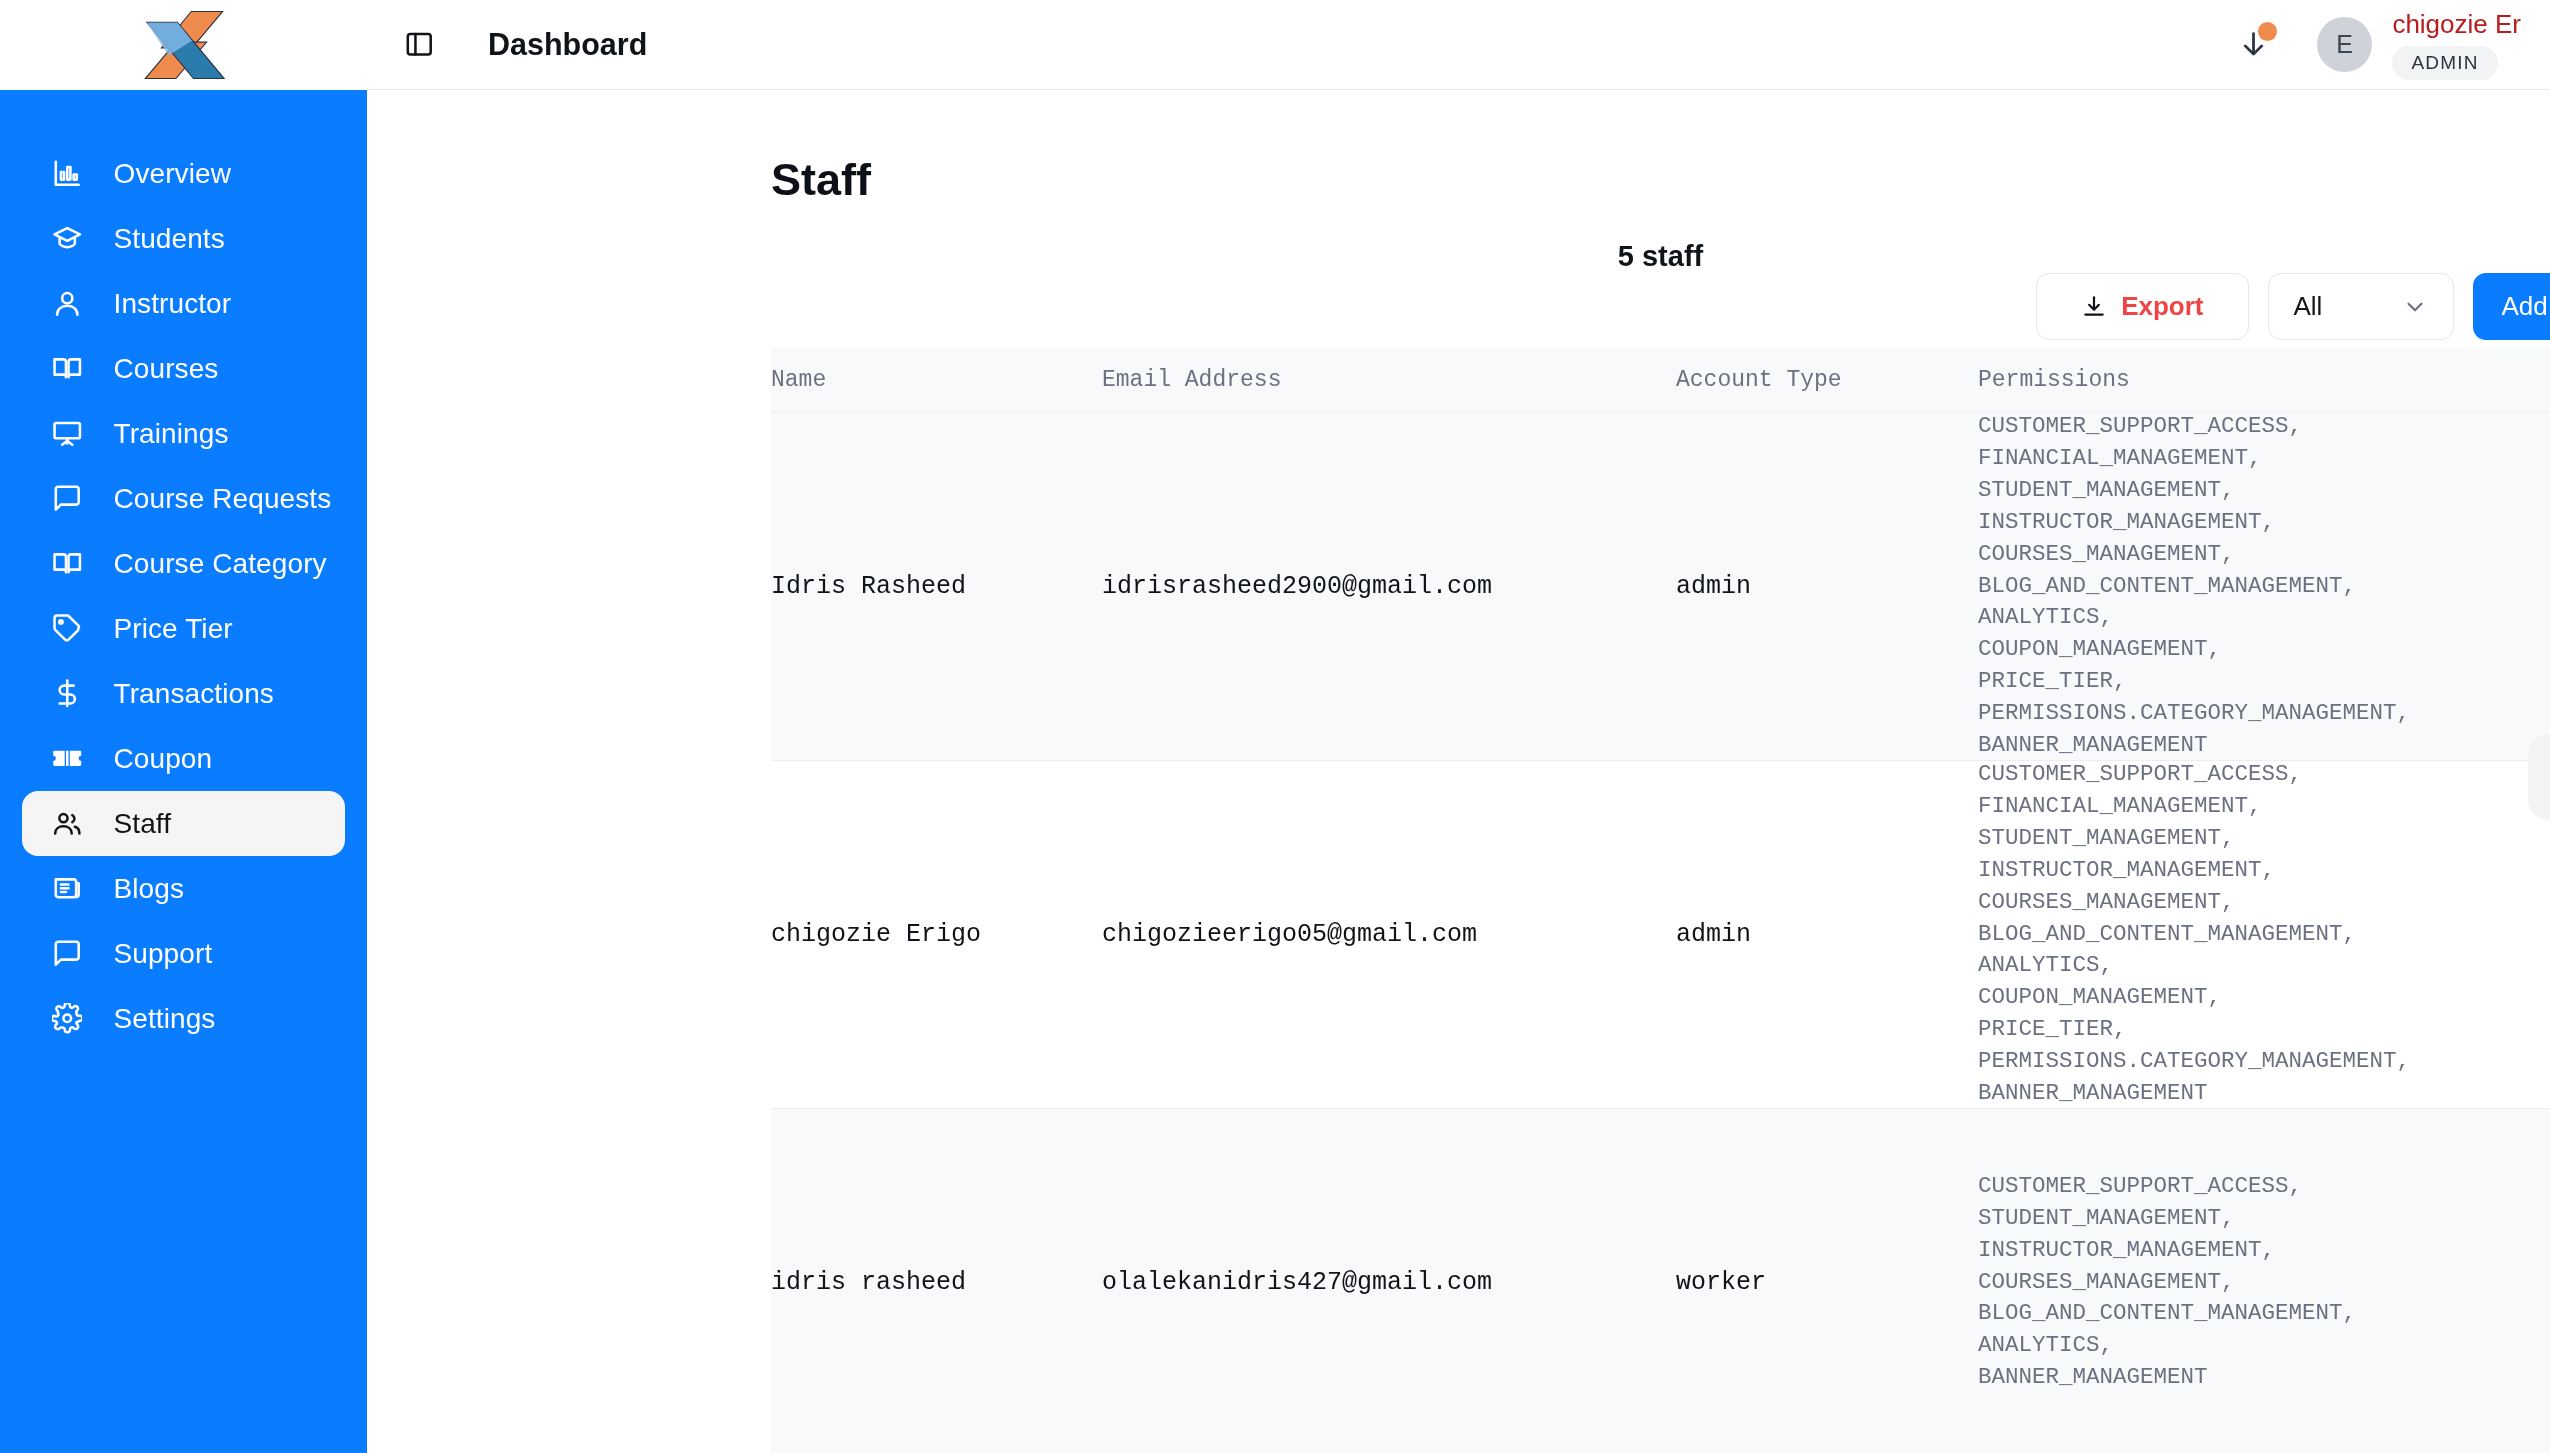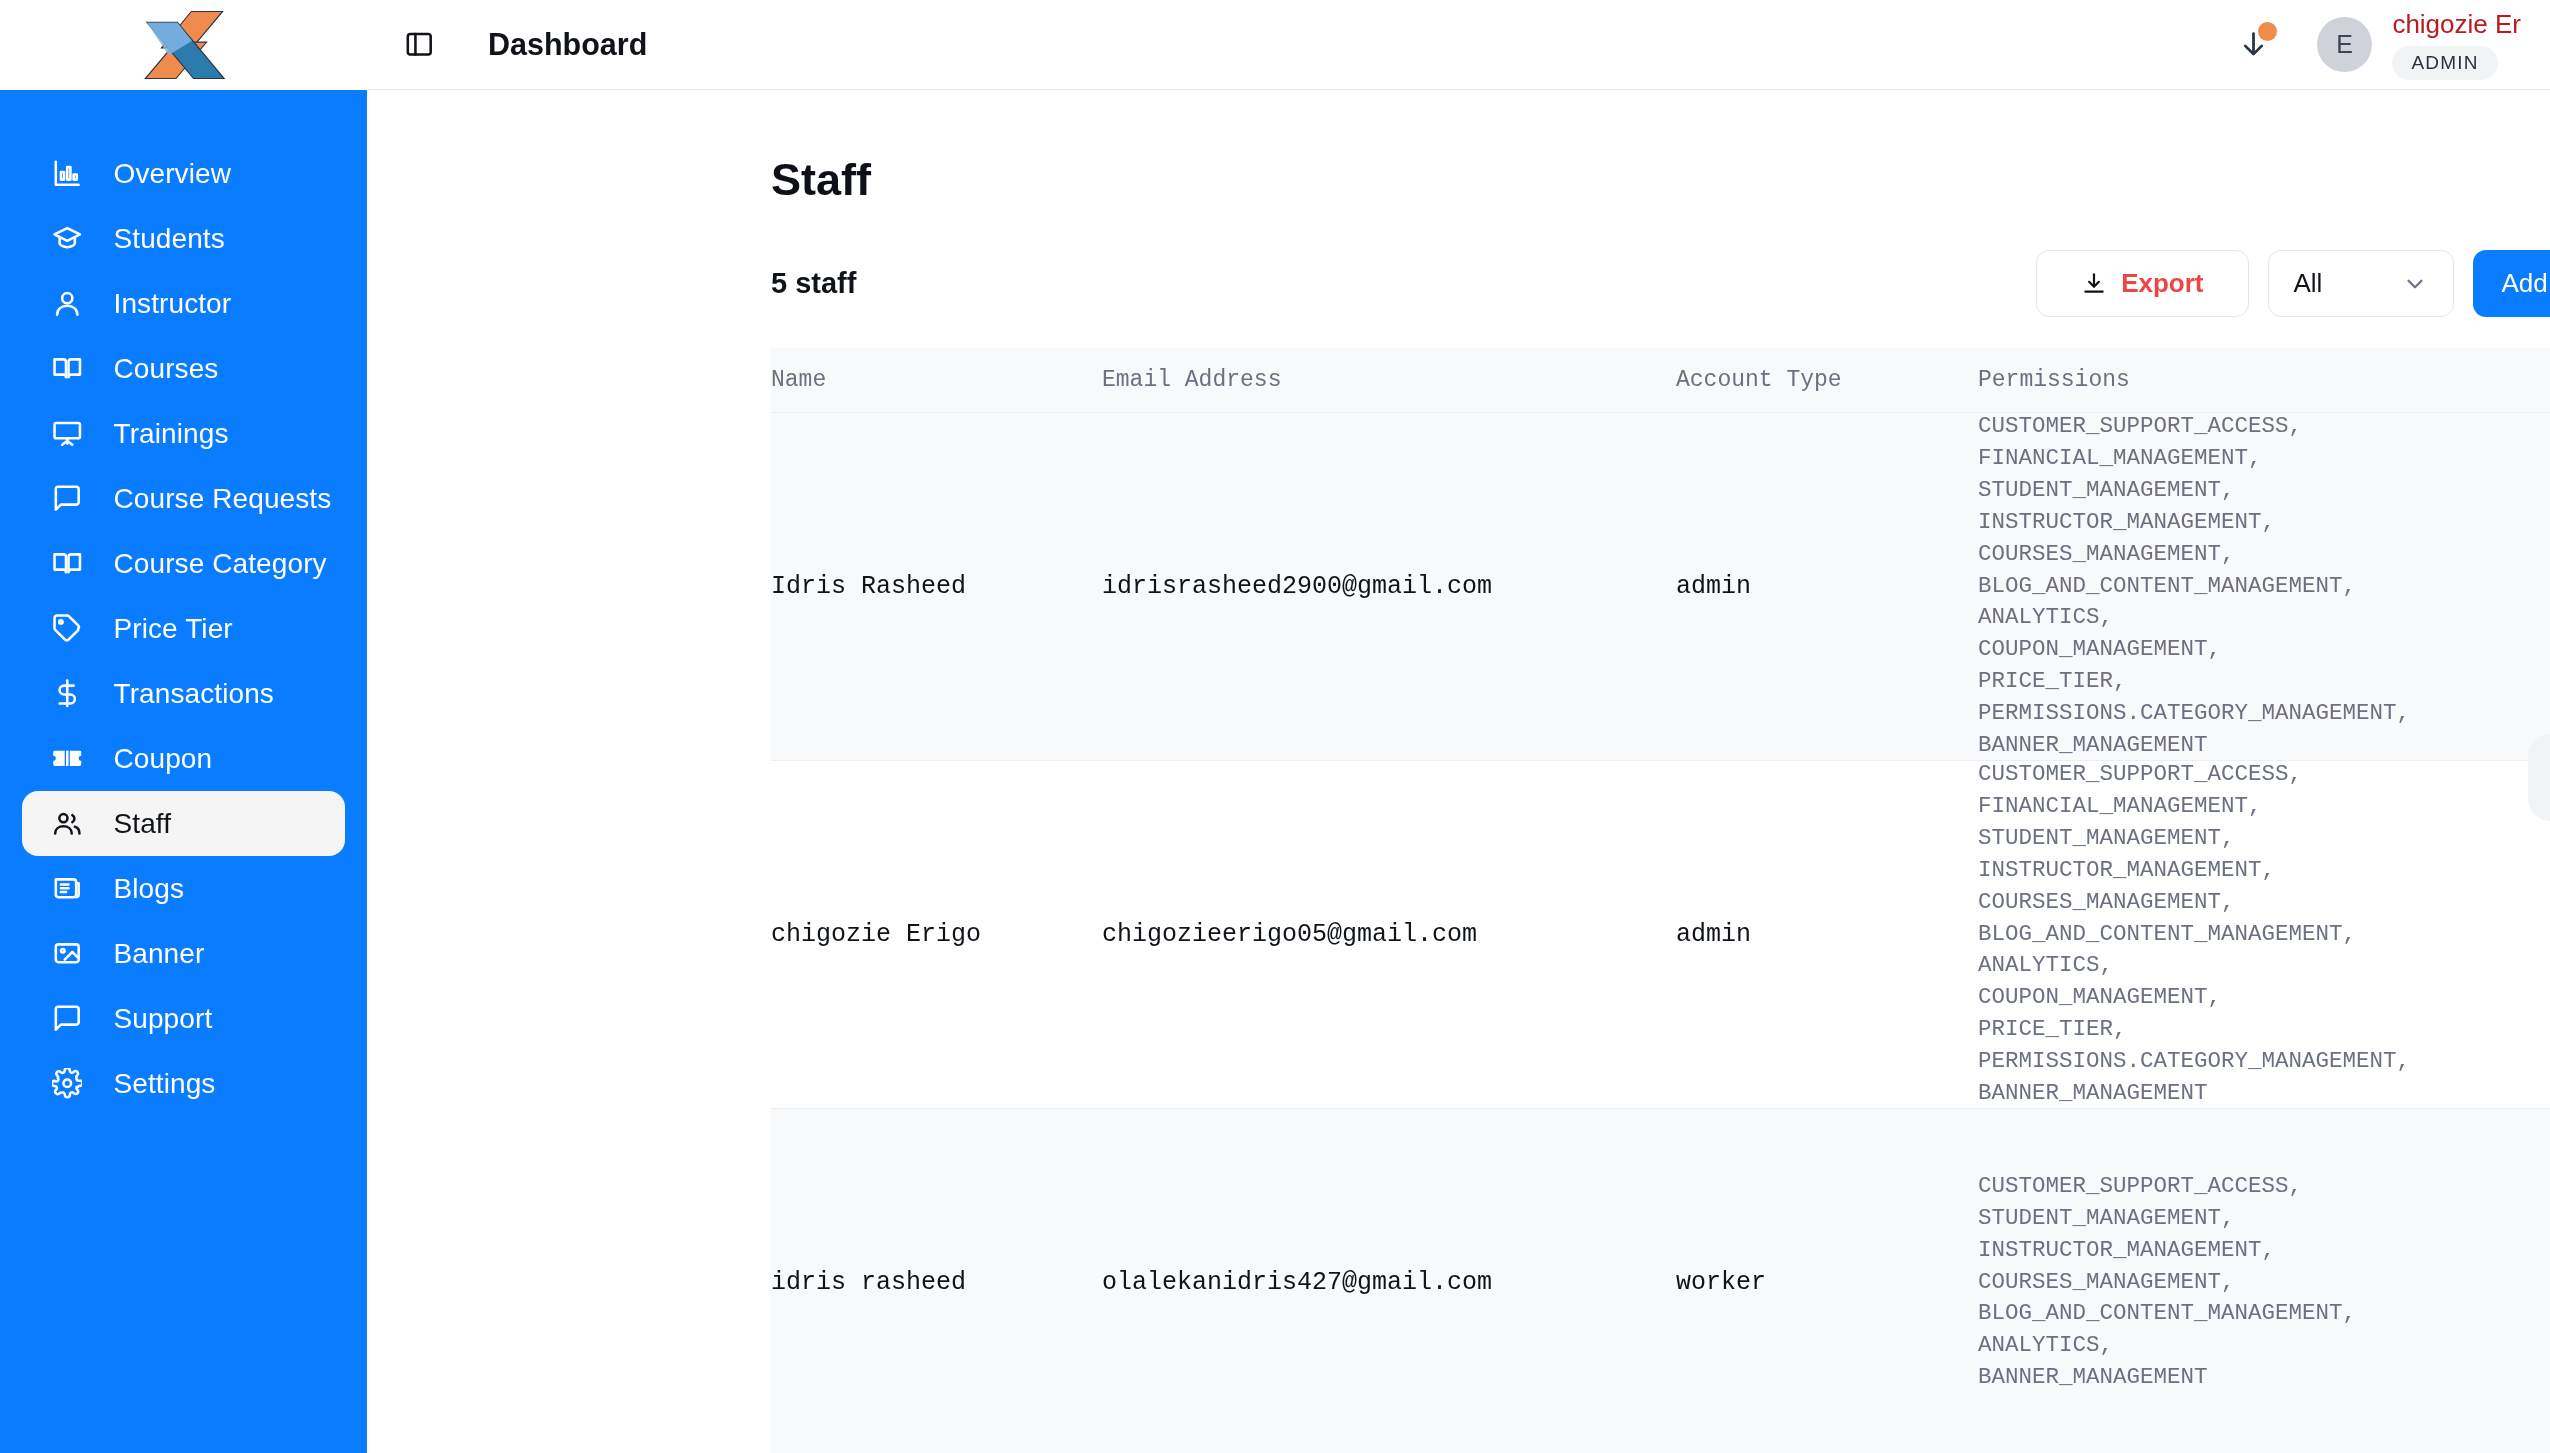--- a/index.html
+++ b/index.html
@@ -104,21 +104,21 @@
   .page-title {
     font-size: 45px; font-weight: 700; color: #0d1117;
     margin: 64px 0 0 404px;
     position: absolute; left: 0; top: 90px;
     margin-left: 404px;
   }
   .toolbar {
     position: absolute; top: 240px; left: 0; right: 0;
     height: 87px;
     display: flex; align-items: center;
-    padding-left: 404px; padding-right: 0;
+    padding-left: 404px; padding-right: 0; flex-direction: column;
   }
   .staff-count { font-size: 29px; font-weight: 700; color: #101418; white-space: nowrap; }
   .search-wrap {
     margin-left: 22px;
     width: 534px; height: 67px;
     border: 1.5px solid #e4e6ea; border-radius: 13px;
     background: #fff;
     display: flex; align-items: center;
     padding: 0 22px;
   }
@@ -322,30 +322,20 @@
         <span class="nav-icon">
           <svg viewBox="0 0 24 24" fill="none" stroke="currentColor" stroke-width="2" stroke-linecap="round" stroke-linejoin="round">
             <path d="M3 5h14a2 2 0 012 2v10a2 2 0 01-2 2H5a2 2 0 01-2-2z"></path>
             <path d="M19 8h2v9a2 2 0 01-2 2"></path>
               <path d="M7 9h6M7 12h6M7 15h4"></path>
           </svg>
         </span>
         <span class="nav-label">Blogs</span>
       </div>
 
-      <div class="nav-item">
-        <span class="nav-icon">
-          <svg viewBox="0 0 24 24" fill="none" stroke="currentColor" stroke-width="2" stroke-linecap="round" stroke-linejoin="round">
-            <rect x="3" y="5" width="18" height="14" rx="2"></rect>
-              <circle cx="8.5" cy="10" r="1.4"></circle>
-              <path d="M21 16l-5-5-6 6"></path>
-          </svg>
-        </span>
-        <span class="nav-label">Banner</span>
-      </div>
 
       <div class="nav-item">
         <span class="nav-icon">
           <svg viewBox="0 0 24 24" fill="none" stroke="currentColor" stroke-width="2" stroke-linecap="round" stroke-linejoin="round">
             <path d="M21 15a2 2 0 01-2 2H7l-4 4V5a2 2 0 012-2h14a2 2 0 012 2z"></path>
           </svg>
         </span>
         <span class="nav-label">Support</span>
       </div>
 

